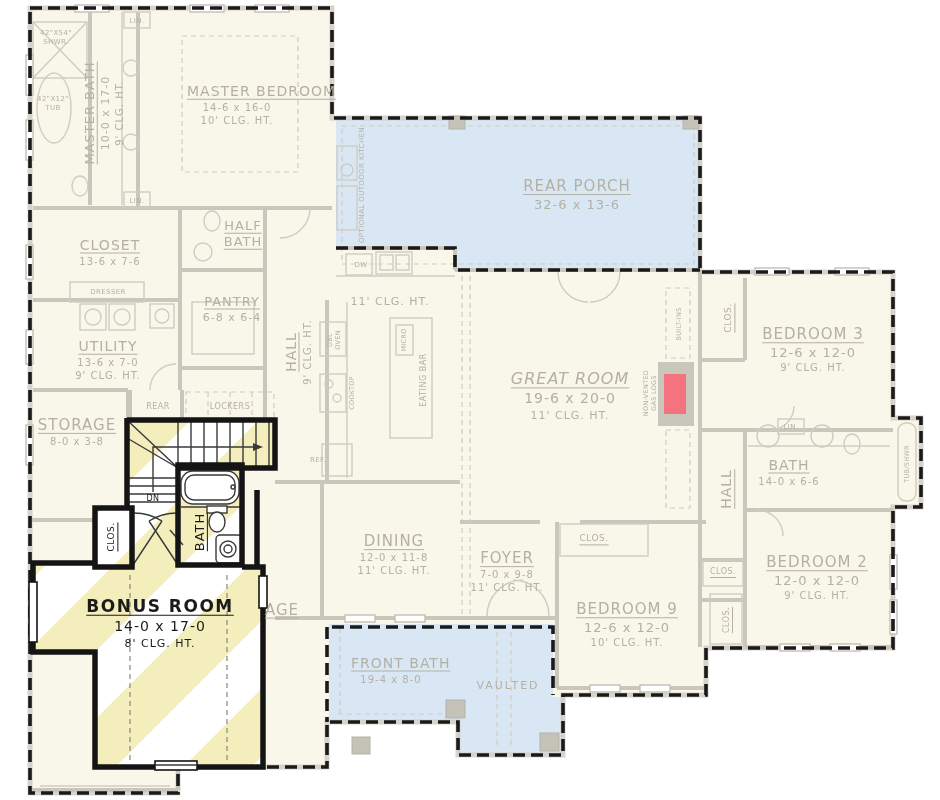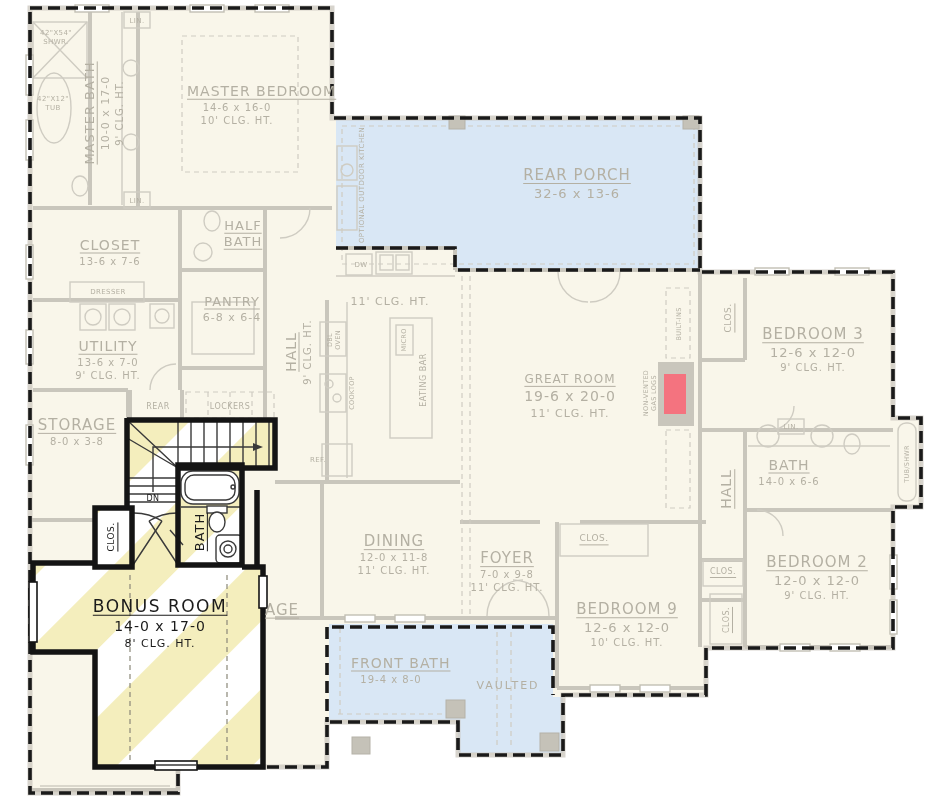--- a/index.html
+++ b/index.html
@@ -17,25 +17,25 @@
   .win{fill:#fff;stroke:#c2bfb4;stroke-width:1.4;}
   .dwin{fill:#fff;stroke:#141414;stroke-width:1.6;}
   
   .lbl{position:absolute;transform:translate(-50%,-50%);color:#b4b0a3;text-align:center;
        white-space:nowrap;line-height:1.25;letter-spacing:1px;}
   .lbl.wrap{white-space:normal;}
   .vert{transform:translate(-50%,-50%) rotate(-90deg);}
   .dark{color:#1b1b1b;}
   .rname{text-decoration:underline;text-underline-offset:3px;}
   .stack{display:flex;flex-direction:column;align-items:center;gap:1px;}
-  .f16{font-size:12px;} .f15{font-size:15px;} .f14{font-size:14px;} .f13{font-size:13px;}
+  .f16{font-size:16px;font-style:italic;} .f15{font-size:15px;} .f14{font-size:14px;} .f13{font-size:13px;}
   .f12{font-size:10px;} .f11{font-size:11px;} .f10{font-size:10px;}
   .f9{font-size:9px;letter-spacing:.5px;} .f8{font-size:8px;letter-spacing:.5px;}
   .f7{font-size:7px;letter-spacing:.4px;} .f6{font-size:6.5px;letter-spacing:.3px;}
-  .bonus-name{font-size:17px;font-weight:400;letter-spacing:1.5px;}
+  .bonus-name{font-size:17px;font-weight:700;letter-spacing:1.5px;}
 </style>
 </head>
 <body>
 
 <div id="stage">
 
 <svg id="plan-svg" width="940" height="800" viewBox="0 0 940 800">
   <defs>
     <pattern id="stripes" width="96" height="96" patternUnits="userSpaceOnUse" patternTransform="rotate(-45)">
       <rect width="96" height="96" fill="#ffffff"></rect>
@@ -220,21 +220,21 @@
 <div class="lbl wrap f7" style="left:56px;top:38px;width:54px">42"X54" SHWR.</div>
 <div class="lbl wrap f7" style="left:53px;top:104px;width:46px">42"X12" TUB</div>
 <div class="lbl f7" style="left:137px;top:21px">LIN.</div>
 <div class="lbl f7" style="left:137px;top:201px">LIN.</div>
 <div class="lbl stack" style="left:237px;top:105px">
   <span class="rname wrap f14" style="width:100px">MASTER BEDROOM</span>
   <span class="f12">14-6 x 16-0</span>
   <span class="f10">10' CLG. HT.</span>
 </div>
 
-<div class="lbl stack" style="left:577px;top:184px">
+<div class="lbl stack" style="left:577px;top:195px">
   <span class="rname f15">REAR PORCH</span>
   <span class="f13">32-6 x 13-6</span>
 </div>
 <div class="lbl vert f7" style="left:362px;top:185px">OPTIONAL OUTDOOR KITCHEN</div>
 
 <div class="lbl stack" style="left:110px;top:252px">
   <span class="rname f14">CLOSET</span>
   <span class="f12">13-6 x 7-6</span>
 </div>
 <div class="lbl f7" style="left:108px;top:292px">DRESSER</div>

